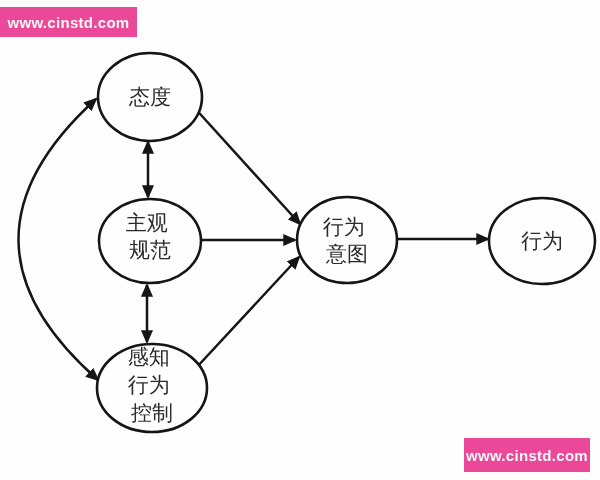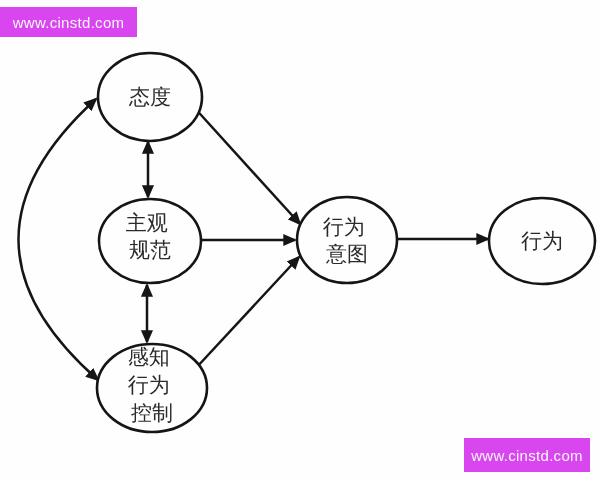--- a/index.html
+++ b/index.html
@@ -34,23 +34,23 @@
     stroke-width: 2.5;
   }
   .node-label {
     fill: #2a2a2a;
     font-family: "DejaVu Sans", "Liberation Sans", sans-serif;
     font-size: 21px;
     text-anchor: middle;
   }
   .badge {
     position: absolute;
-    background: #d946ef;
+    background: #ec4899;
     color: #f7f7f7;
-    font-weight: normal;
+    font-weight: bold;
     font-size: 15px;
     letter-spacing: 0.3px;
     display: flex;
     align-items: center;
     justify-content: center;
   }
   .badge-tl {
     left: 0;
     top: 7px;
     width: 137px;

